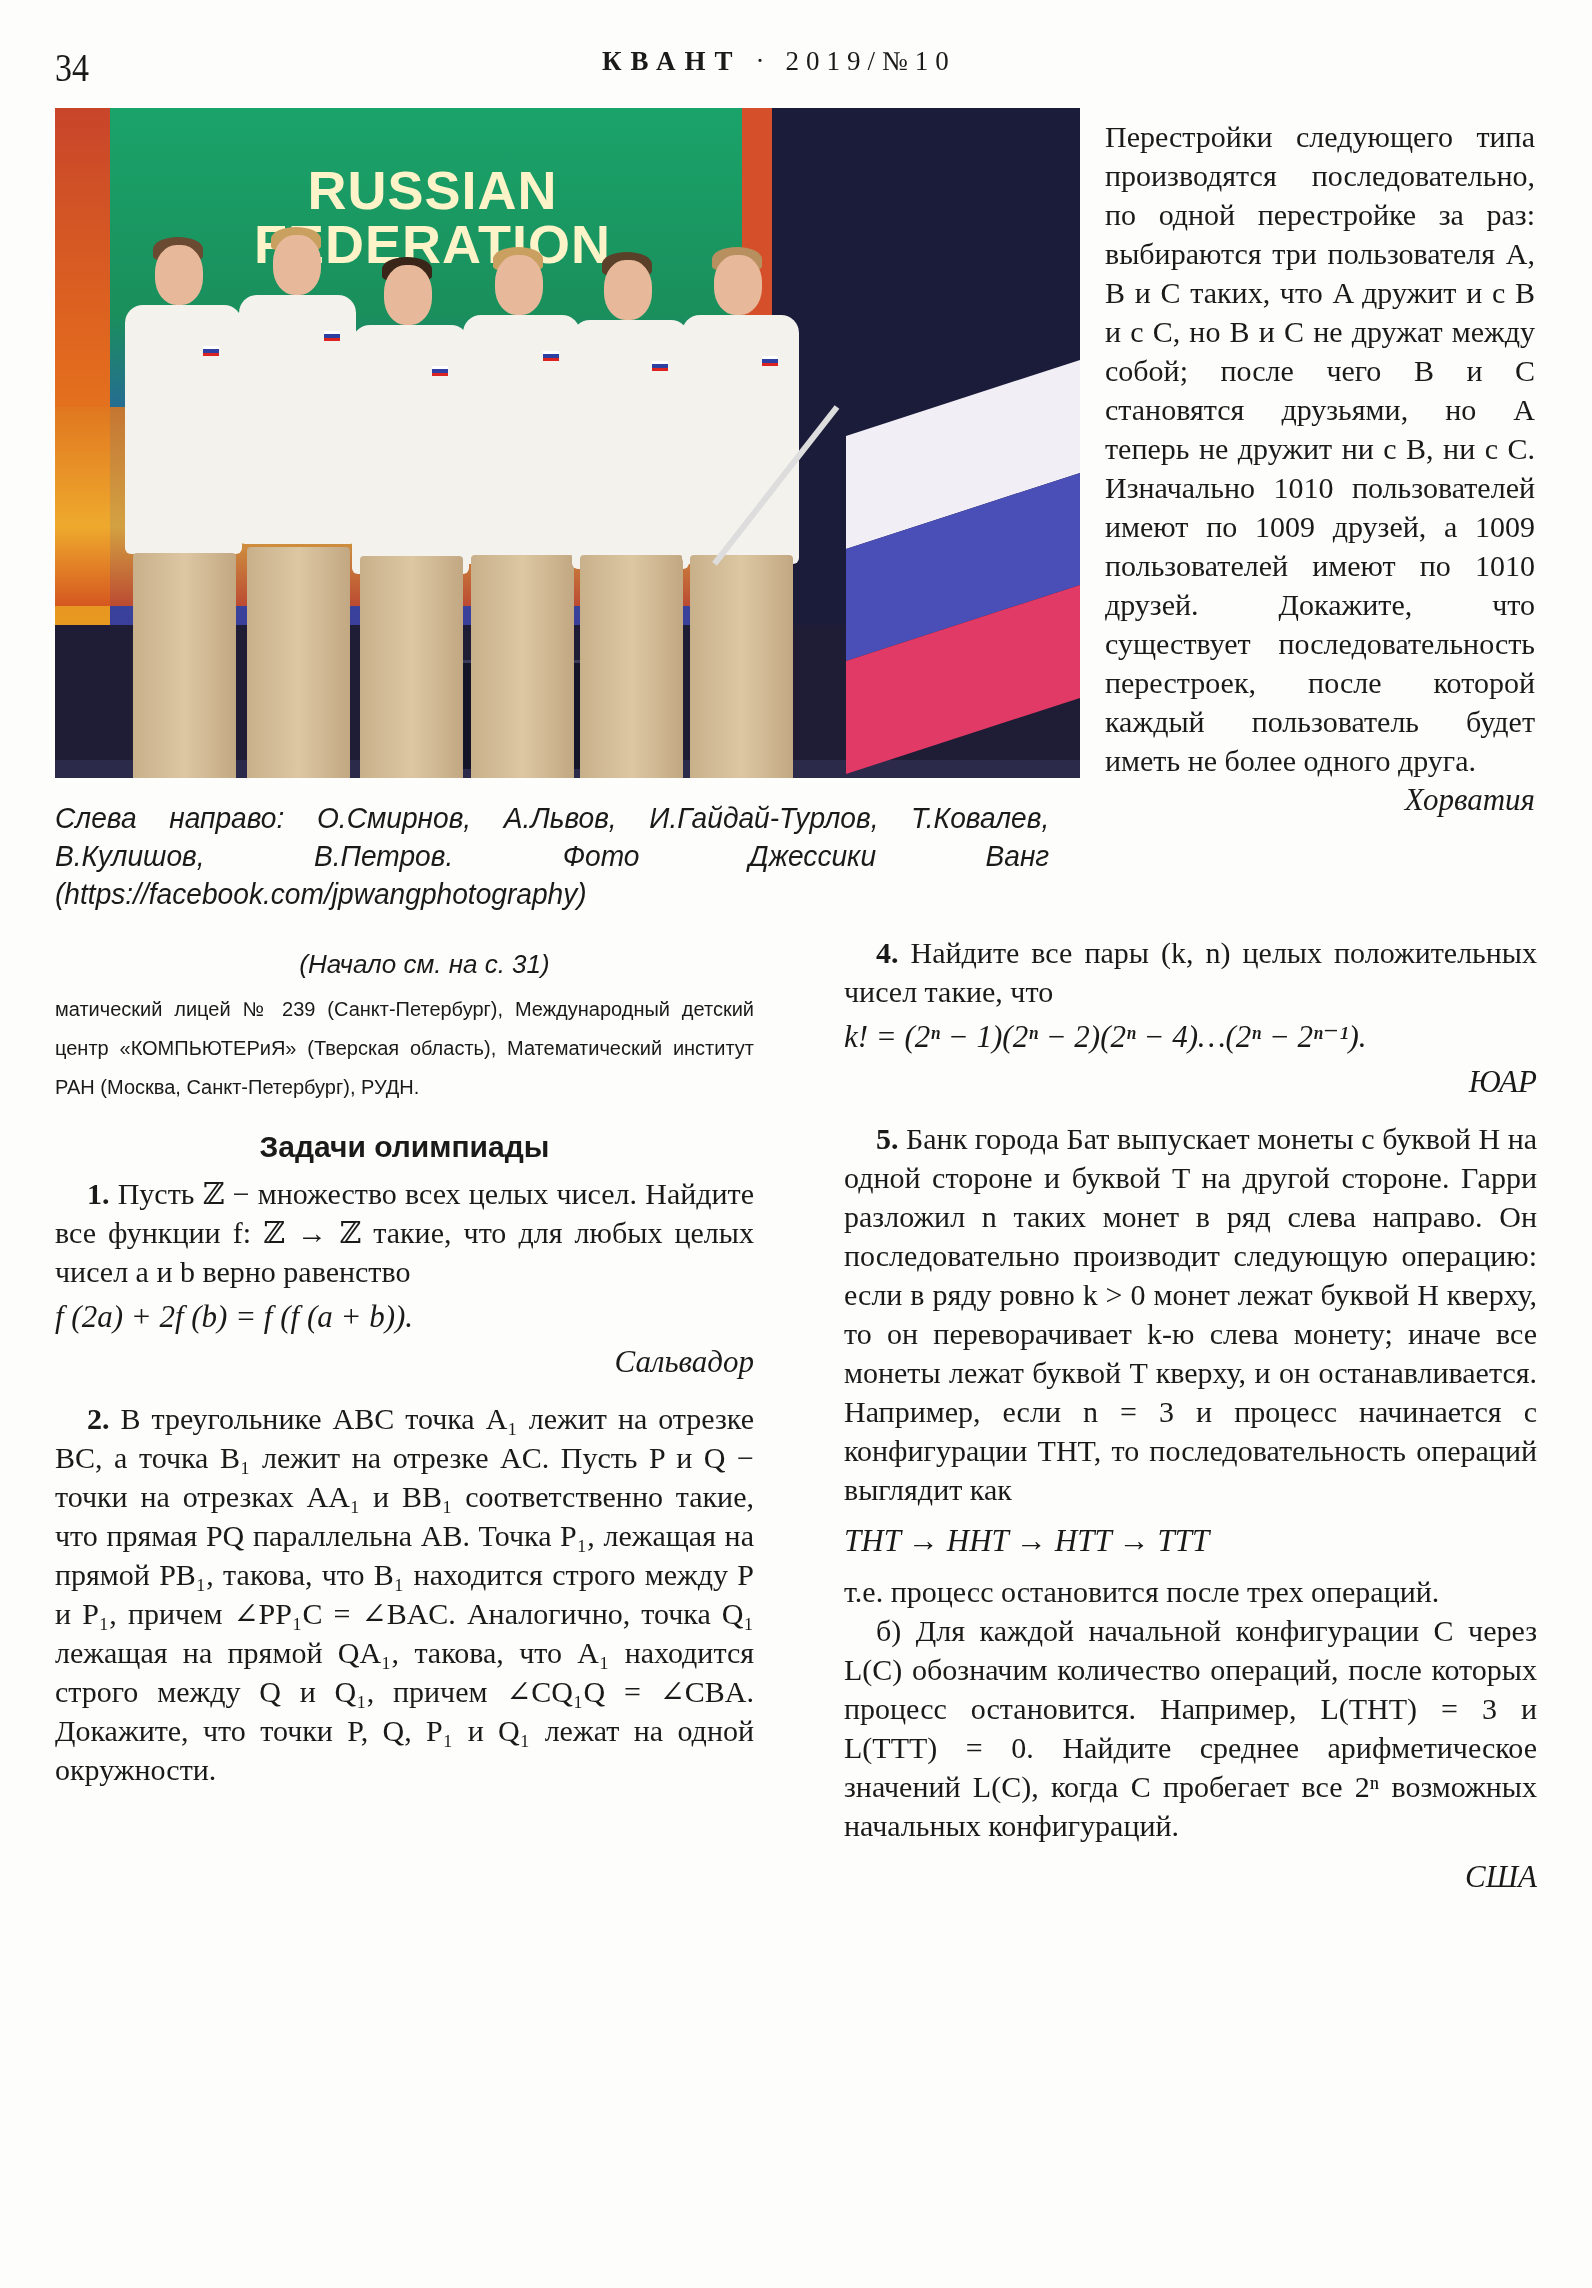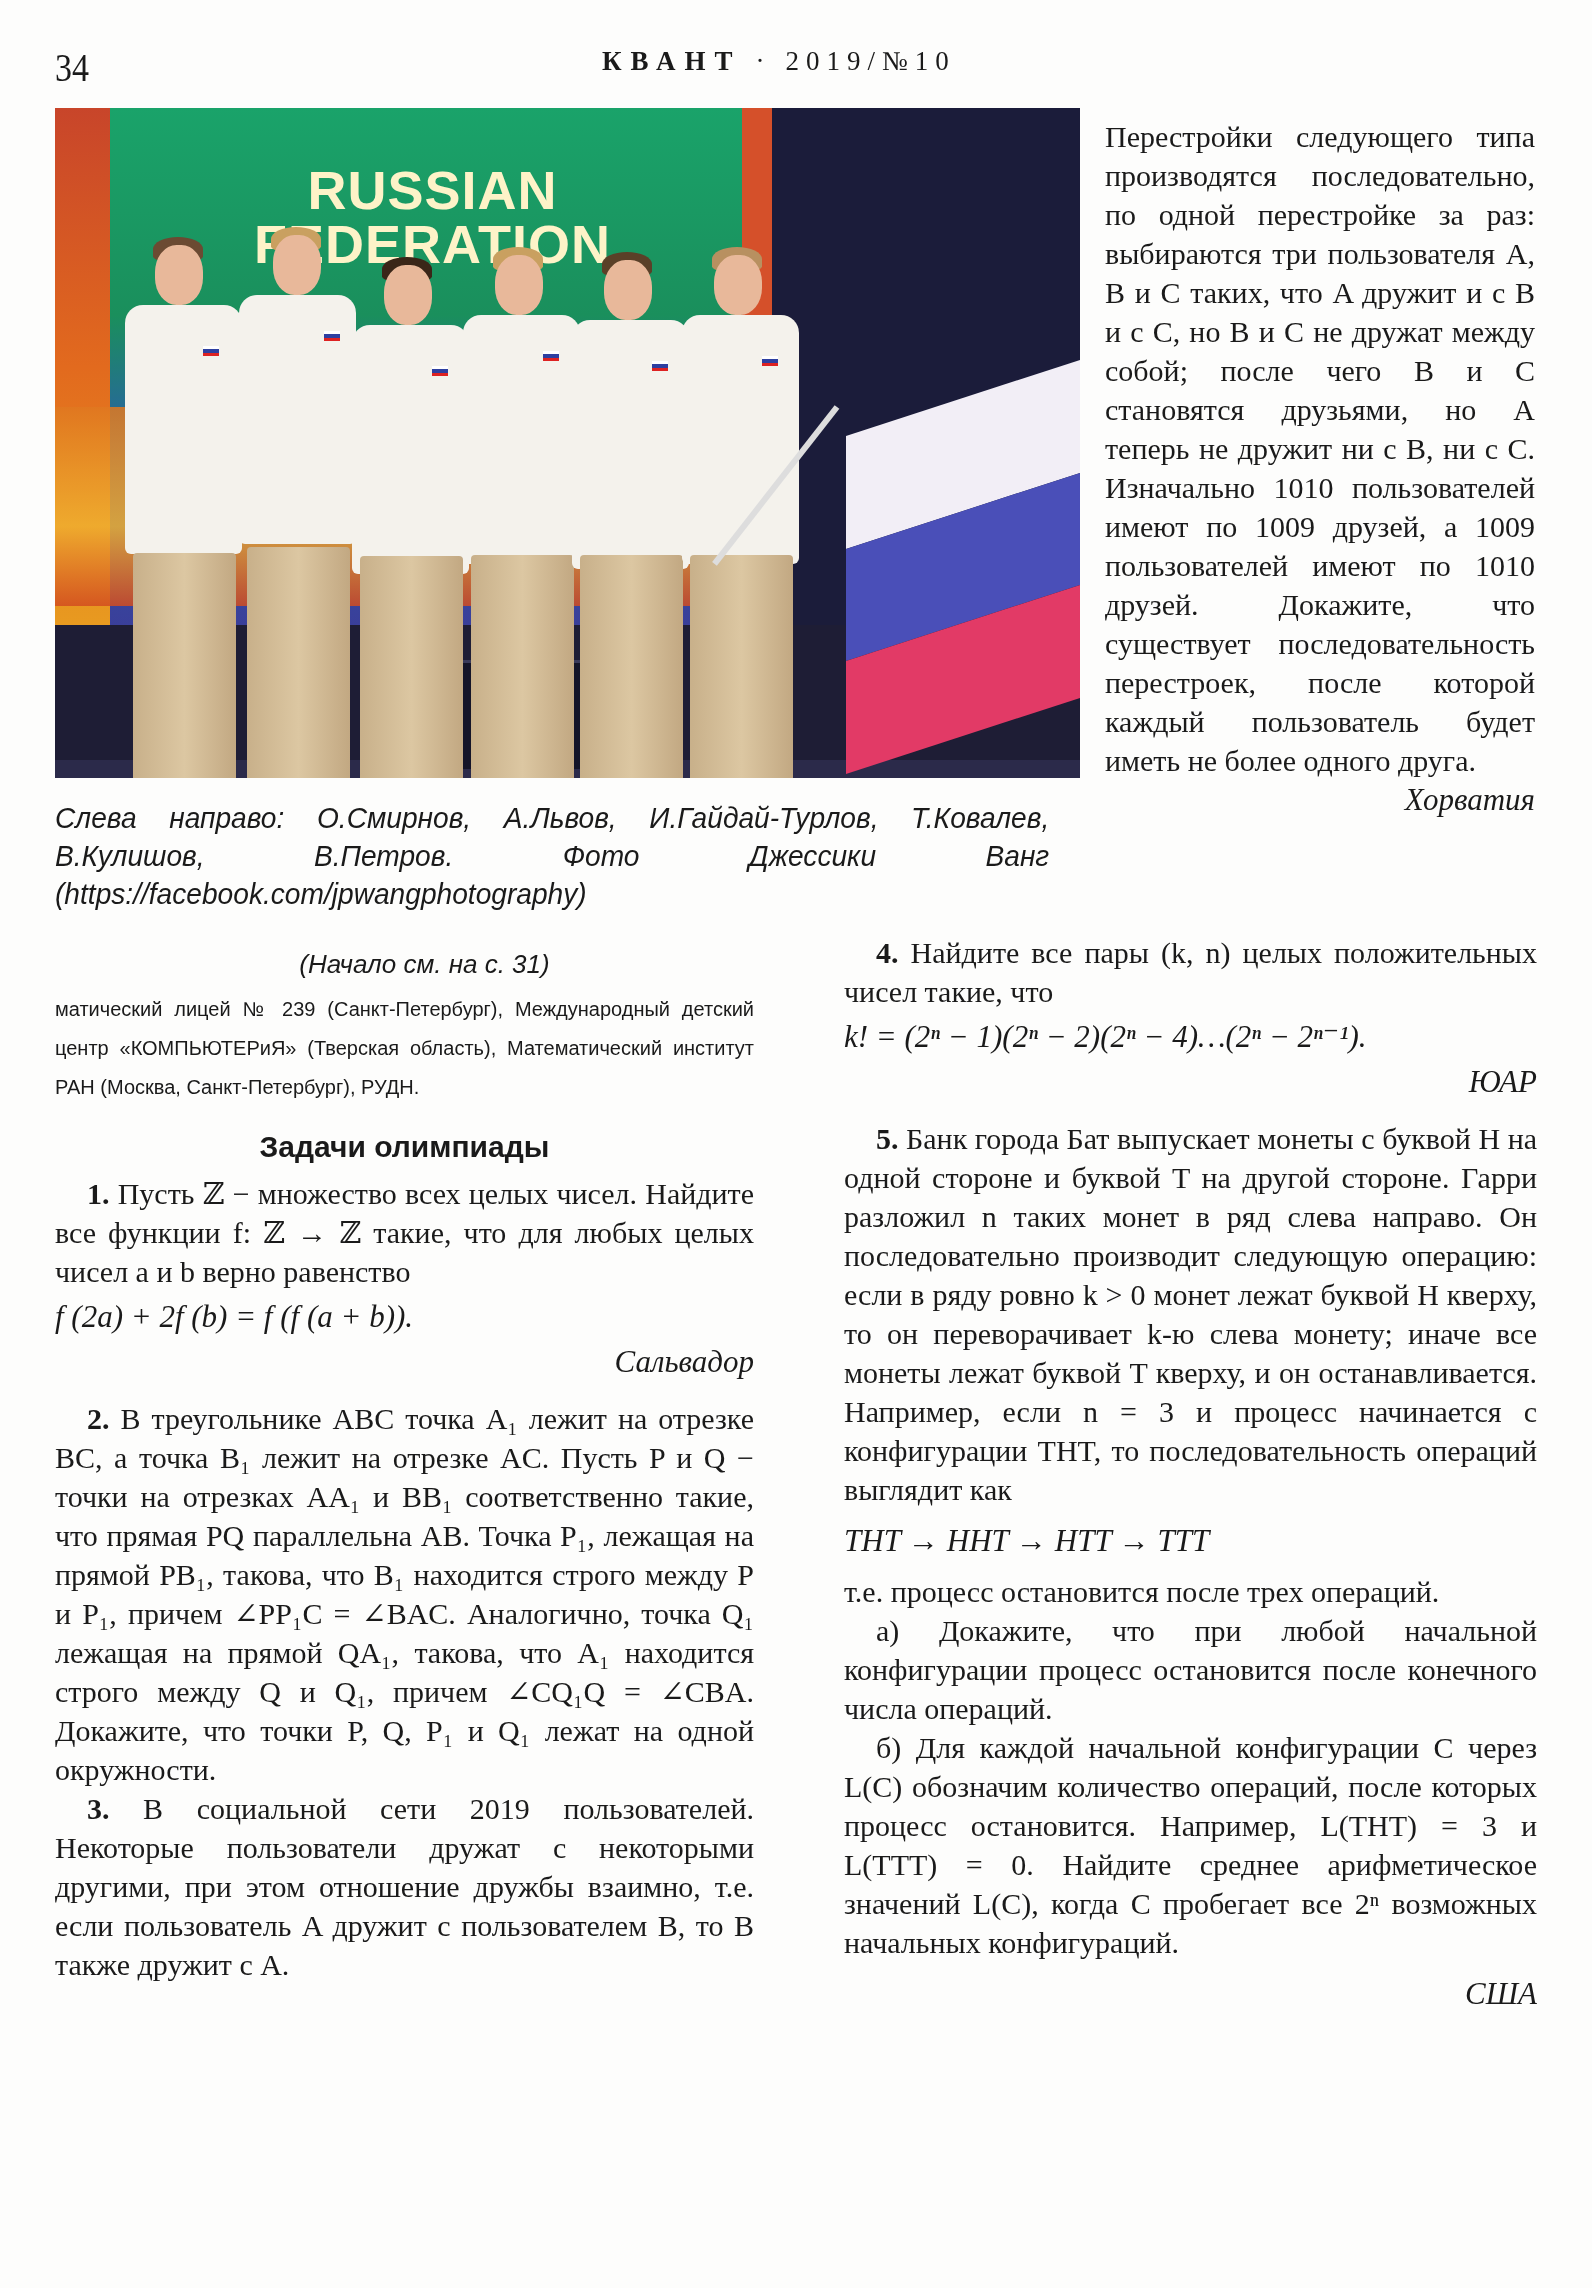--- a/index.html
+++ b/index.html
@@ -140,28 +140,26 @@
   <div class="sans-italic-center">(Начало см. на с. 31)</div>
   <p class="sans">матический лицей № 239 (Санкт-Петербург), Международный детский центр «КОМПЬЮТЕРиЯ» (Тверская область), Математический институт РАН (Москва, Санкт-Петербург), РУДН.</p>
   <div class="section-title">Задачи олимпиады</div>
 
   <p class="problem"><span class="num">1.</span> <span>Пусть ℤ − множество всех целых чисел. Найдите все функции f: ℤ → ℤ такие, что для любых целых чисел a и b верно равенство</span></p>
   <div class="formula">f (2a) + 2f (b) = f (f (a + b)).</div>
   <div class="country">Сальвадор</div>
 
   <p class="problem"><span class="num">2.</span> <span>В треугольнике ABC точка A₁ лежит на отрезке BC, а точка B₁ лежит на отрезке AC. Пусть P и Q − точки на отрезках AA₁ и BB₁ соответственно такие, что прямая PQ параллельна AB. Точка P₁, лежащая на прямой PB₁, такова, что B₁ находится строго между P и P₁, причем ∠PP₁C = ∠BAC. Аналогично, точка Q₁ лежащая на прямой QA₁, такова, что A₁ находится строго между Q и Q₁, причем ∠CQ₁Q = ∠CBA. Докажите, что точки P, Q, P₁ и Q₁ лежат на одной окружности.</span></p>
 
-  <p class="problem"><span class="num">3.</span> <span>В социальной сети 2019 пользователей. Некоторые пользователи дружат с некоторыми другими, при этом отношение дружбы взаимно, т.е. если пользователь A дружит с пользователем B, то B также дружит с A.</span></p>
 </div>
 
 <div class="col col-right">
   <p class="problem"><span class="num">4.</span> <span>Найдите все пары (k, n) целых положительных чисел такие, что</span></p>
   <div class="formula">k! = (2ⁿ − 1)(2ⁿ − 2)(2ⁿ − 4)…(2ⁿ − 2ⁿ⁻¹).</div>
   <div class="country">ЮАР</div>
 
   <p class="problem"><span class="num">5.</span> <span>Банк города Бат выпускает монеты с буквой H на одной стороне и буквой T на другой стороне. Гарри разложил n таких монет в ряд слева направо. Он последовательно производит следующую операцию: если в ряду ровно k &gt; 0 монет лежат буквой H кверху, то он переворачивает k-ю слева монету; иначе все монеты лежат буквой T кверху, и он останавливается. Например, если n = 3 и процесс начинается с конфигурации THT, то последовательность операций выглядит как</span></p>
   <div class="formula" style="margin:12px 0">THT → HHT → HTT → TTT</div>
   <p>т.е. процесс остановится после трех операций.</p>
-  <p class="indent">а) Докажите, что при любой начальной конфигурации процесс остановится после конечного числа операций.</p>
   <p class="indent">б) Для каждой начальной конфигурации C через L(C) обозначим количество операций, после которых процесс остановится. Например, L(THT) = 3 и L(TTT) = 0. Найдите среднее арифметическое значений L(C), когда C пробегает все 2ⁿ возможных начальных конфигураций.</p>
   <div class="country" style="margin-top:12px">США</div>
 </div>
 
 
 </body></html>

